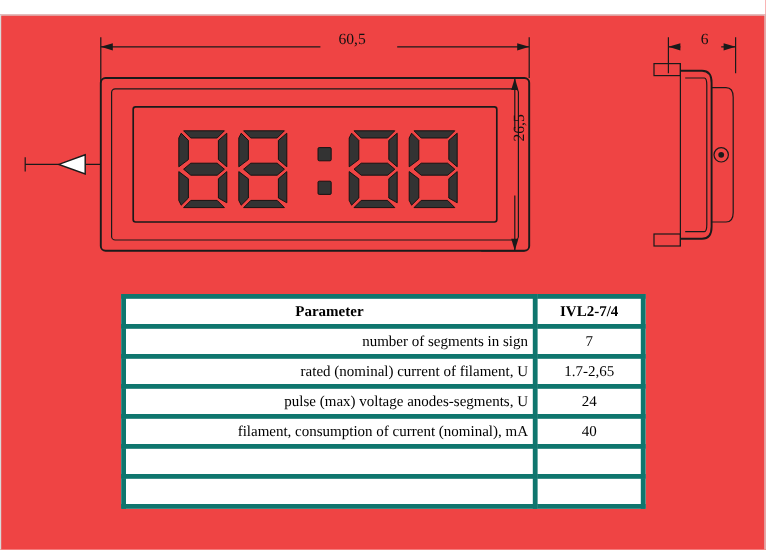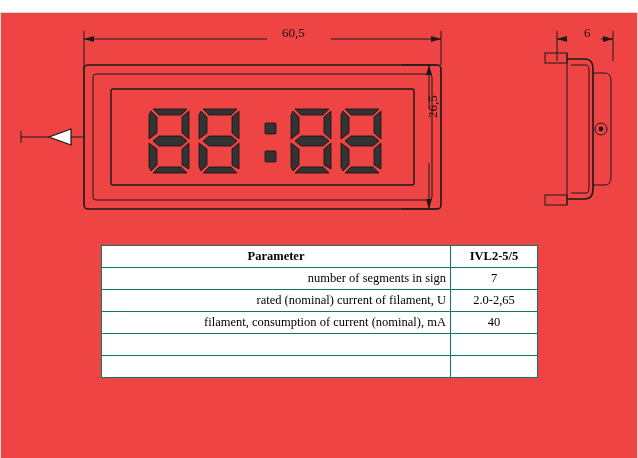--- a/index.html
+++ b/index.html
@@ -42,21 +42,21 @@
     left:100px; top:232px;
     width:437px;
   }
   table.params{
     border-collapse:collapse;
     width:437px;
     font-size:12.5px;
     background:#fff;
   }
   table.params th, table.params td{
-    border:1px solid #0f766e;
+    border:4px solid #0f766e;
     padding:2px 4px;
     height:17px;
     line-height:15px;
     vertical-align:middle;
   }
   table.params th{
     text-align:center;
     font-weight:bold;
   }
   td.param-name{ text-align:right; }
@@ -174,31 +174,35 @@
     <div class="dim dim-top">60,5</div>
     <div class="dim dim-right-small">6</div>
     <div class="dim dim-side">26,5</div>
   </div>
 
   <div class="table-wrap">
     <table class="params">
       <thead>
         <tr>
           <th class="col-name">Parameter</th>
-          <th class="col-val">IVL2-5/5</th>
+          <th class="col-val">IVL2-7/4</th>
         </tr>
       </thead>
       <tbody>
         <tr>
           <td class="param-name">number of segments in sign</td>
           <td class="param-val">7</td>
         </tr>
         <tr>
           <td class="param-name">rated (nominal) current of filament, U</td>
-          <td class="param-val">2.0-2,65</td>
+          <td class="param-val">1.7-2,65</td>
+        </tr>
+        <tr>
+          <td class="param-name">pulse (max) voltage anodes-segments, U</td>
+          <td class="param-val">24</td>
         </tr>
         <tr>
           <td class="param-name">filament, consumption of current (nominal), mA</td>
           <td class="param-val">40</td>
         </tr>
         <tr>
           <td class="param-name empty"></td>
           <td class="param-val empty"></td>
         </tr>
         <tr>

